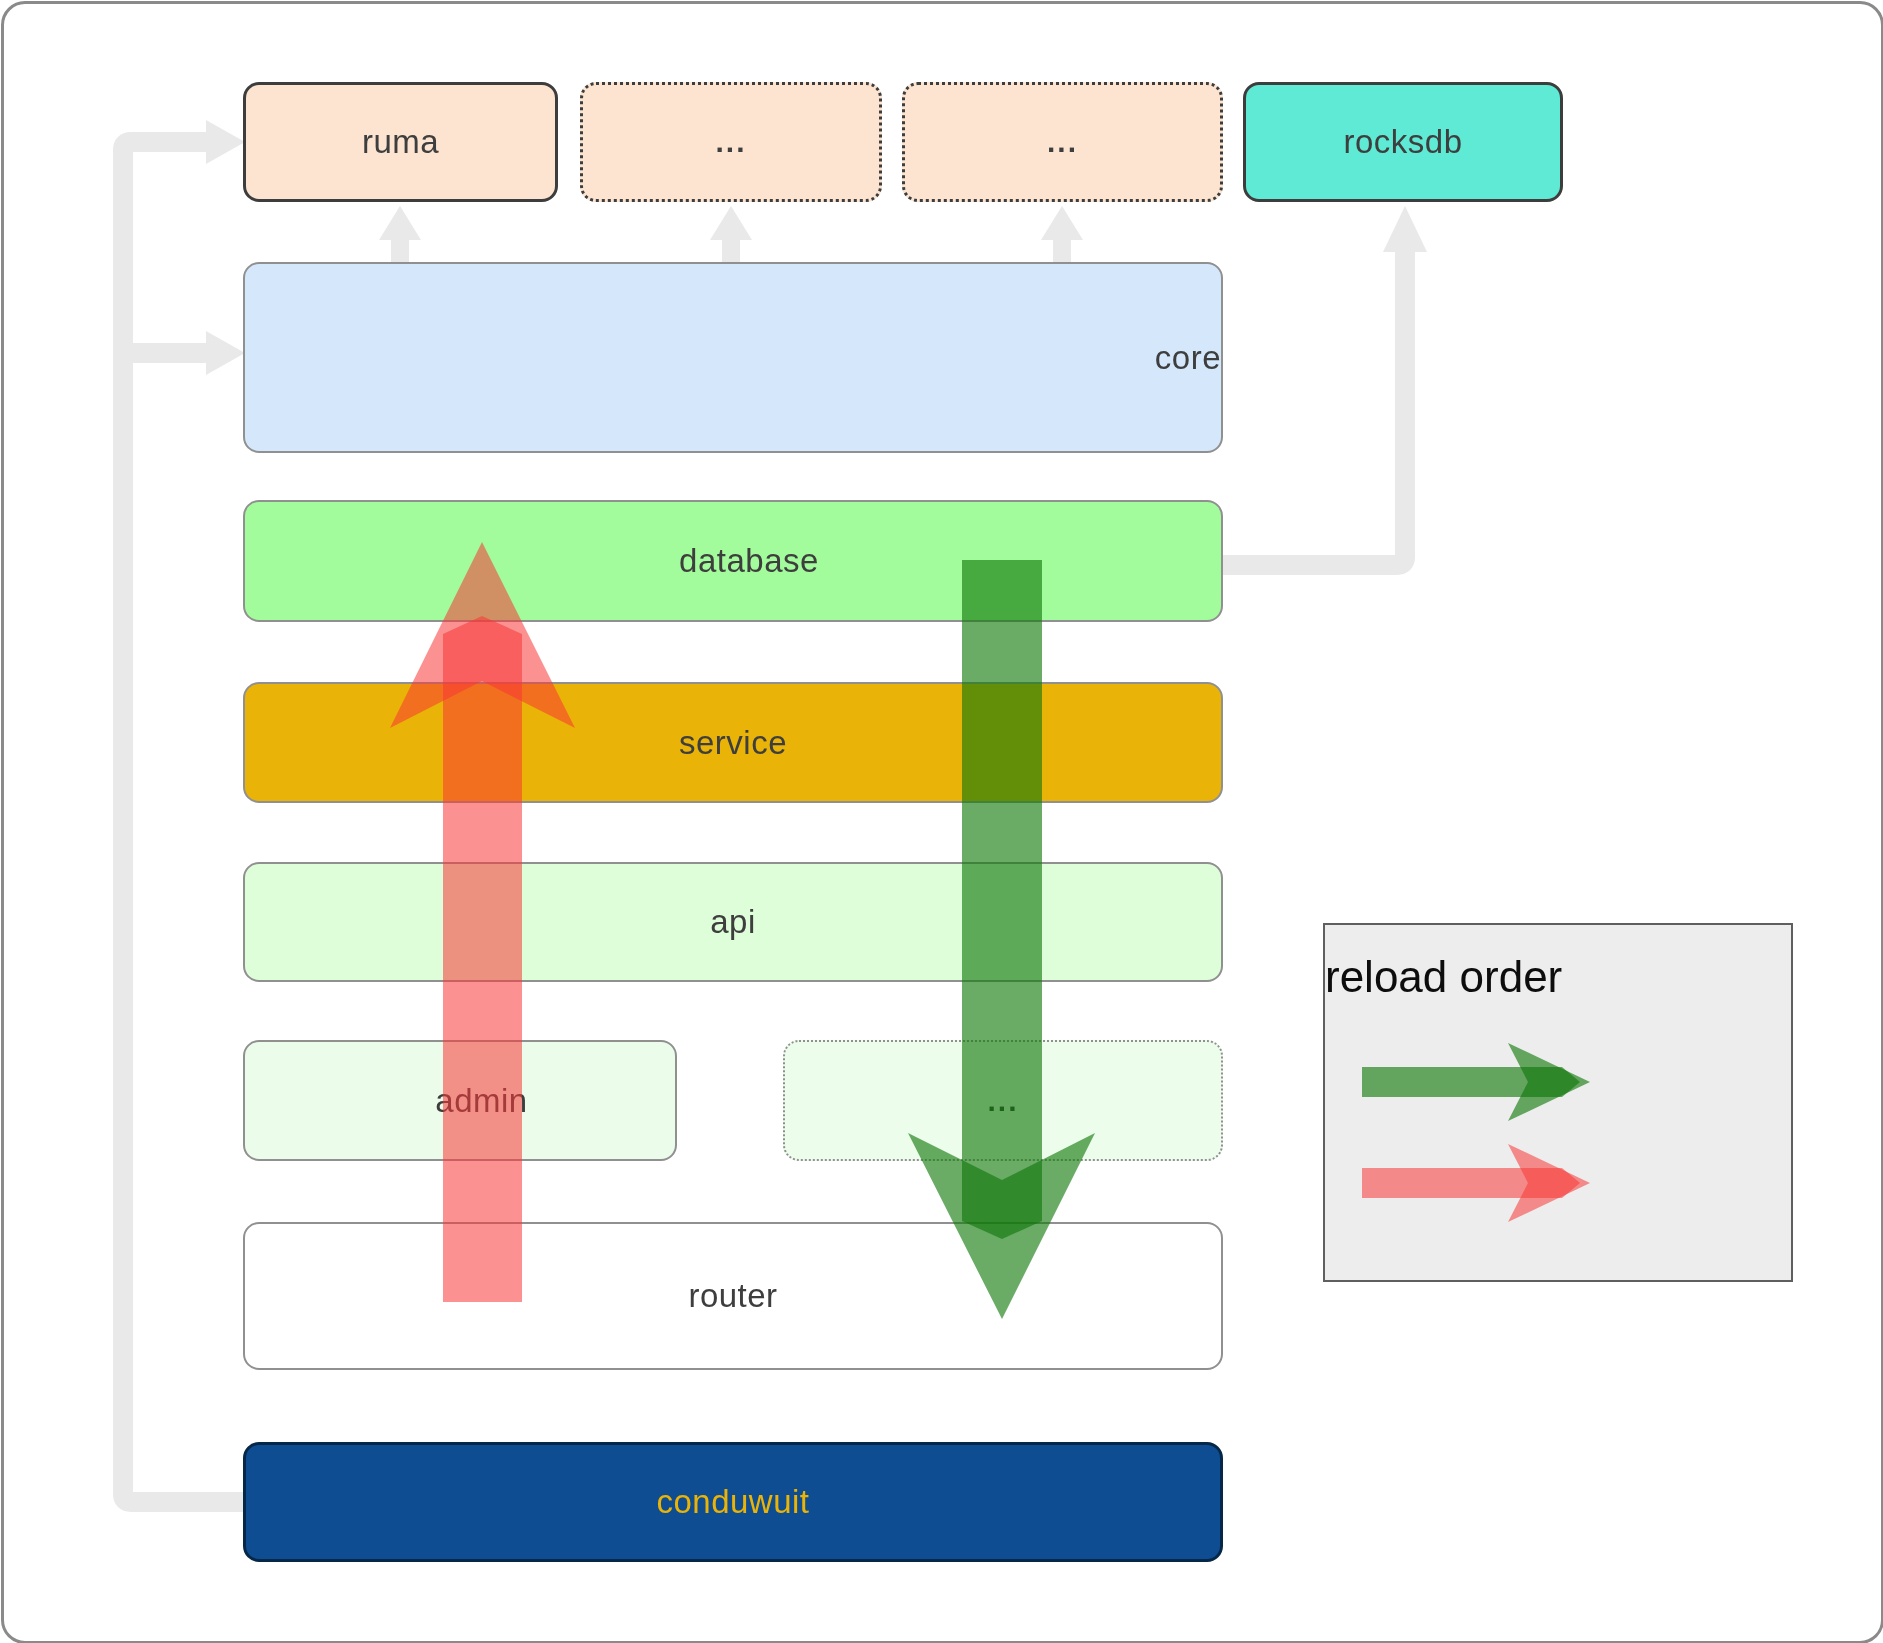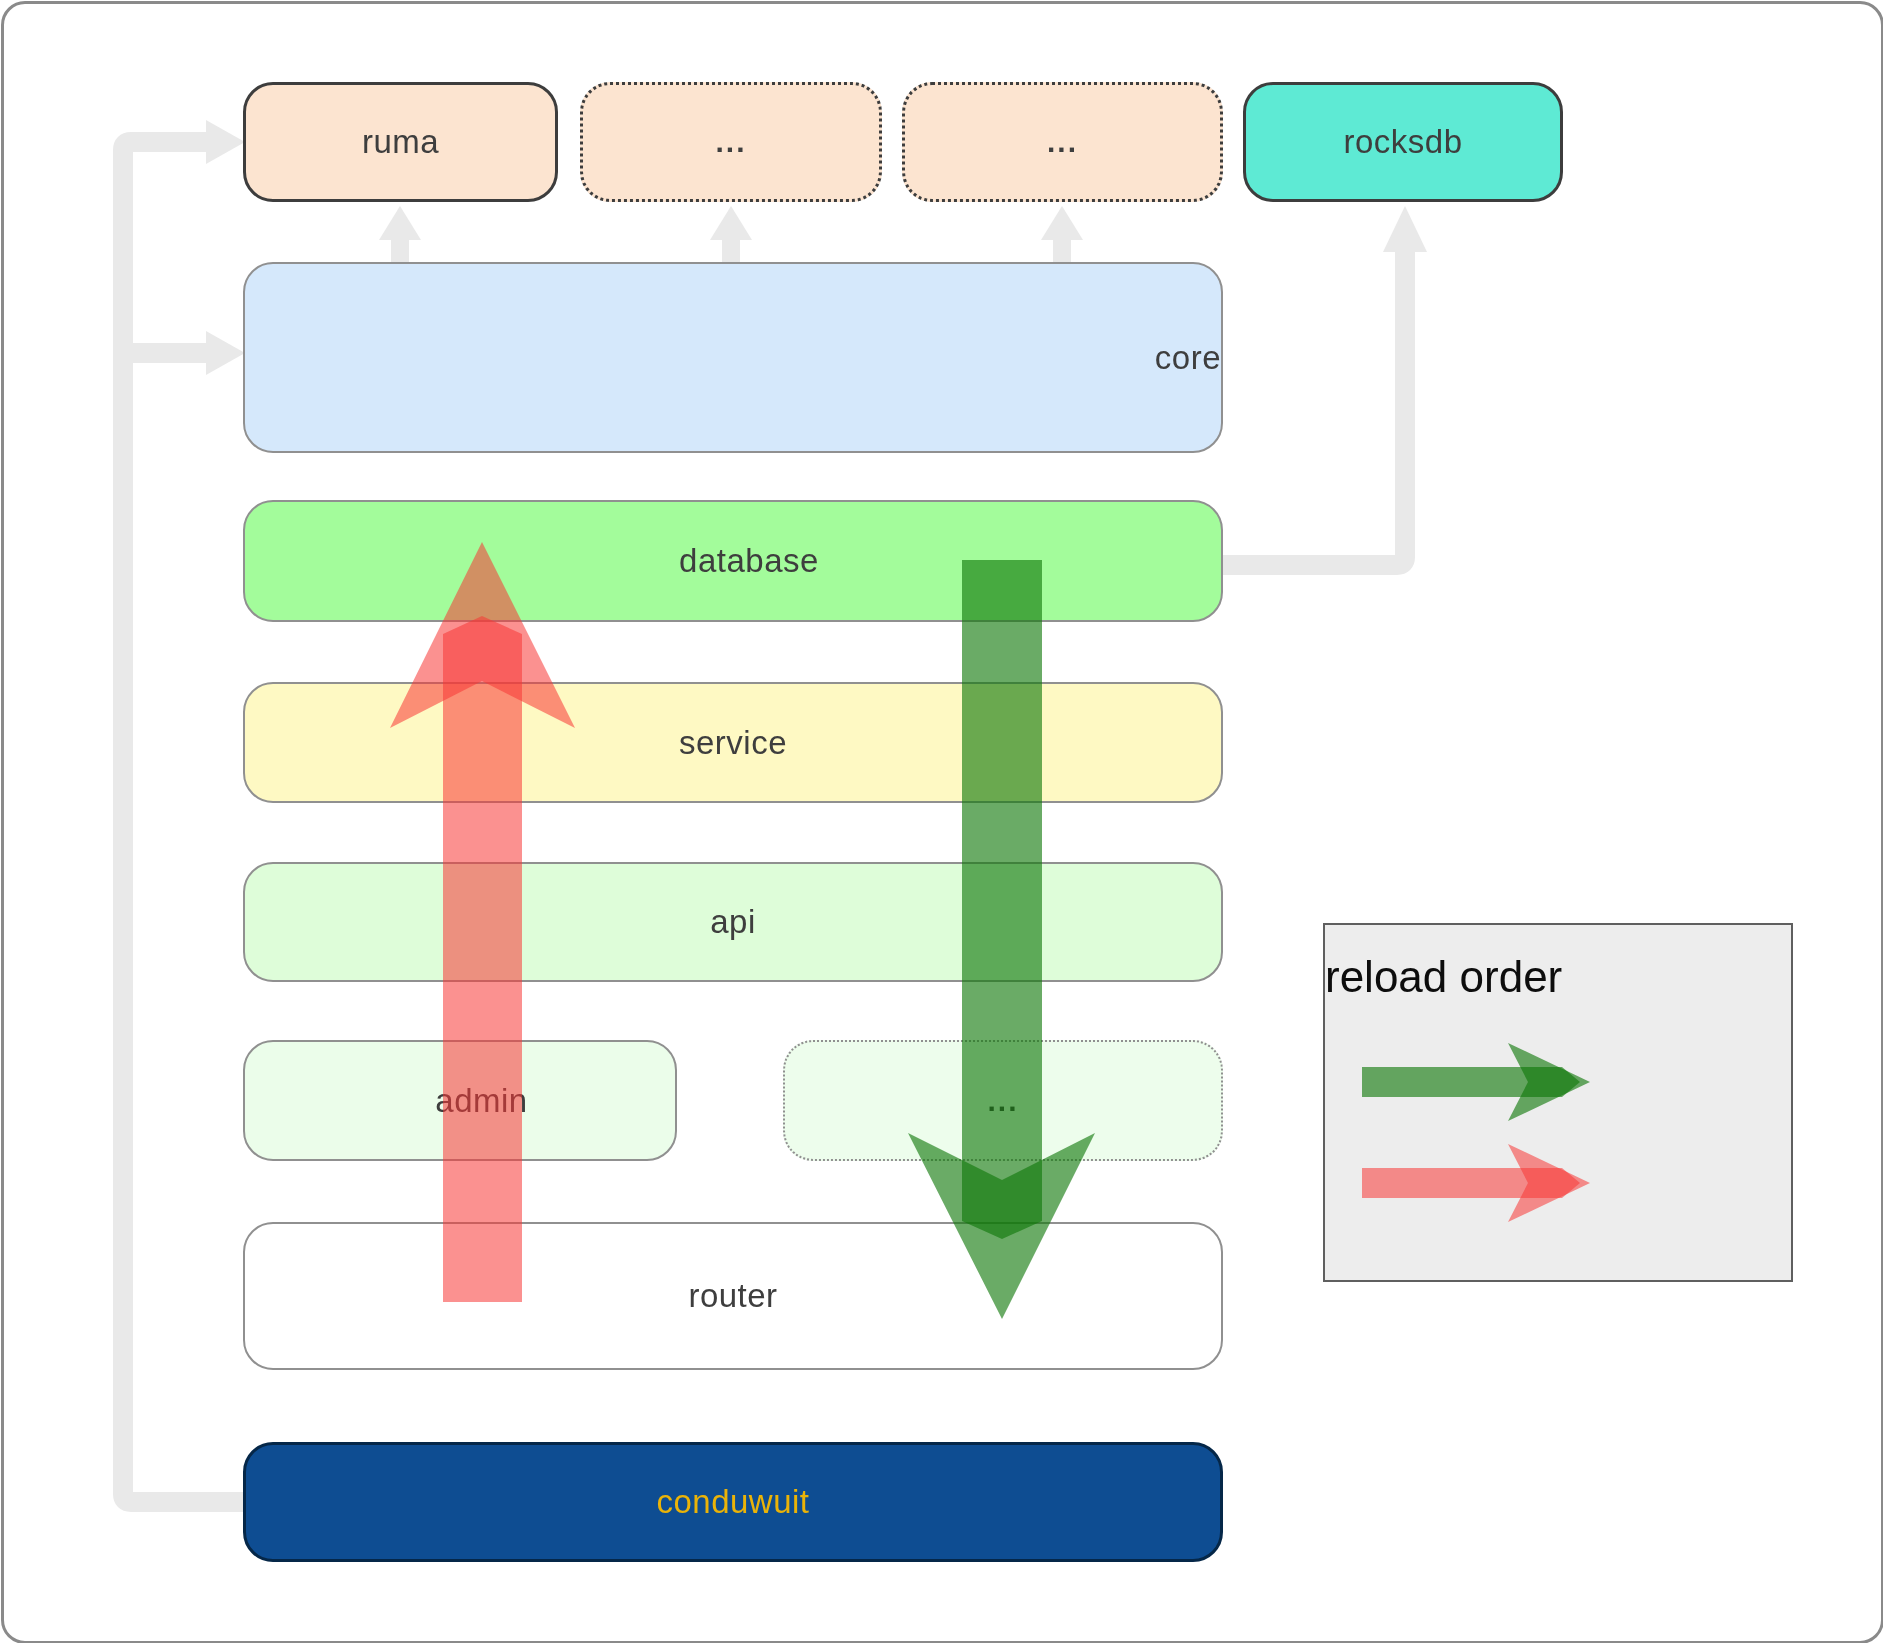--- a/index.html
+++ b/index.html
@@ -9,21 +9,21 @@
   }
   .frame{
     position:absolute;left:1px;top:1px;width:1877px;height:1637px;
     border:3px solid #8a8a8a;border-radius:24px;pointer-events:none;
   }
   svg.layer{position:absolute;left:0;top:0;pointer-events:none;}
   #connectors{z-index:1;}
   #arrows{z-index:3;}
   .box{
     position:absolute;z-index:2;display:flex;align-items:center;justify-content:center;
-    border-radius:30px;box-sizing:border-box;
+    border-radius:16px;box-sizing:border-box;
     font-size:33px;color:#3e3e3e;letter-spacing:.5px;
   }
   .module{border:3px solid #3d3d3d;}
   .module.dotted{border:3px dotted #3d3d3d;}
   .layerbox{border:2px solid #909090;}
   .layerbox.dotted{border:2px dotted #909090;}
   .dots{font-weight:700;font-size:30px;letter-spacing:2px;}
   
   #box-ruma      {left:243px;top:82px;  width:315px;height:120px;}
   #box-ellipsis-a{left:580px;top:82px;  width:302px;height:120px;}
@@ -88,21 +88,21 @@
   <div class="box module" id="box-rocksdb" style="background: #5eead4;">
     <span>rocksdb</span>
   </div>
 
   <div class="box layerbox" id="box-core" style="background: rgb(213, 232, 251);">
     <span>core</span>
   </div>
   <div class="box layerbox" id="box-database" style="background: rgb(163, 252, 155); padding-left: 32px;">
     <span>database</span>
   </div>
-  <div class="box layerbox" id="box-service" style="background: #fef9c3;">
+  <div class="box layerbox" id="box-service" style="background: #eab308;">
     <span>service</span>
   </div>
   <div class="box layerbox" id="box-api" style="background: rgb(222, 253, 217);">
     <span>api</span>
   </div>
   <div class="box layerbox" id="box-admin" style="background: rgb(235, 253, 234);">
     <span>admin</span>
   </div>
   <div class="box layerbox dotted" id="box-admin-dots" style="background: rgb(237, 253, 236);">
     <span class="dots">...</span>

